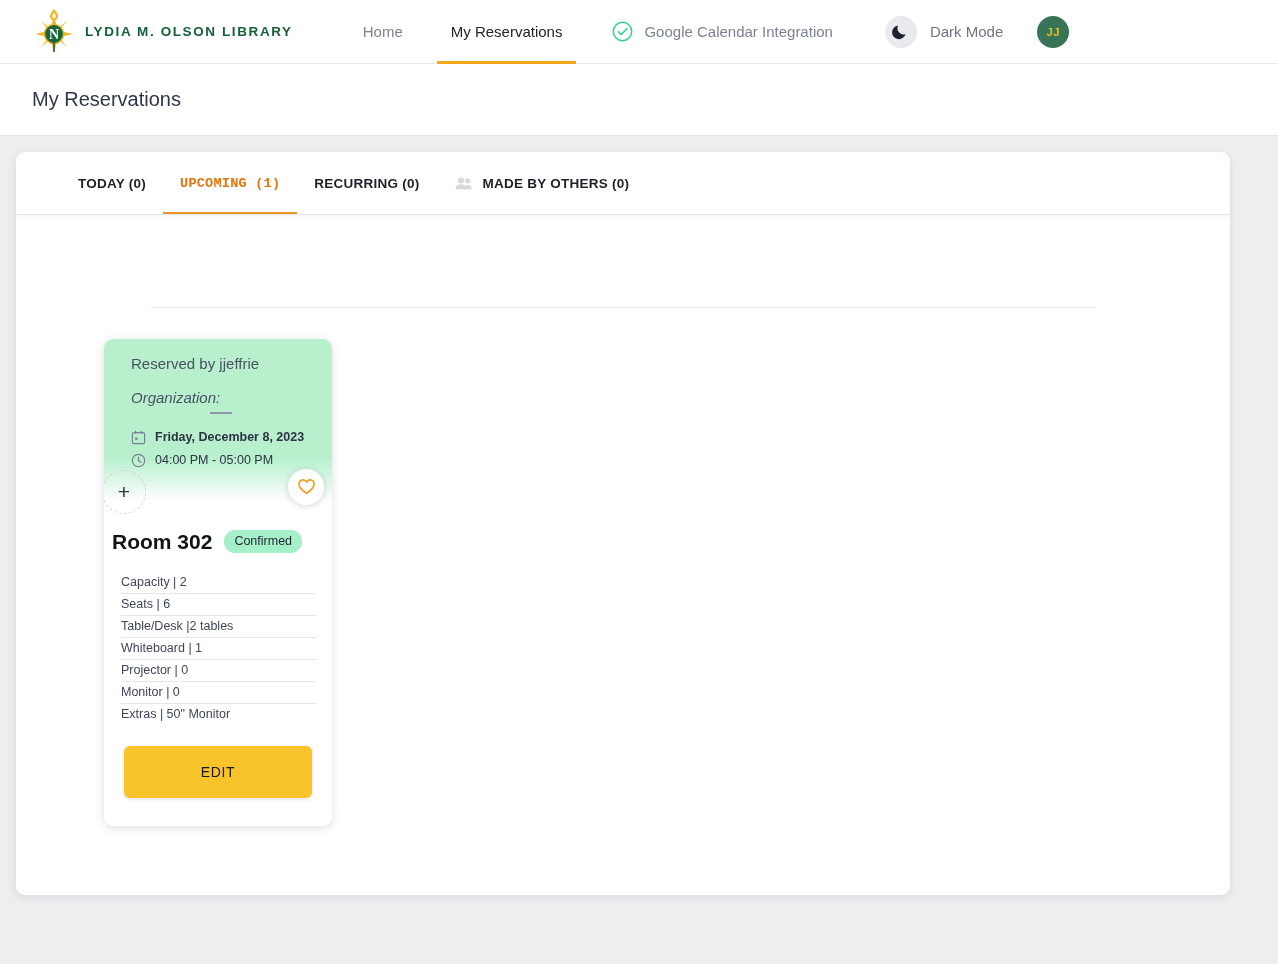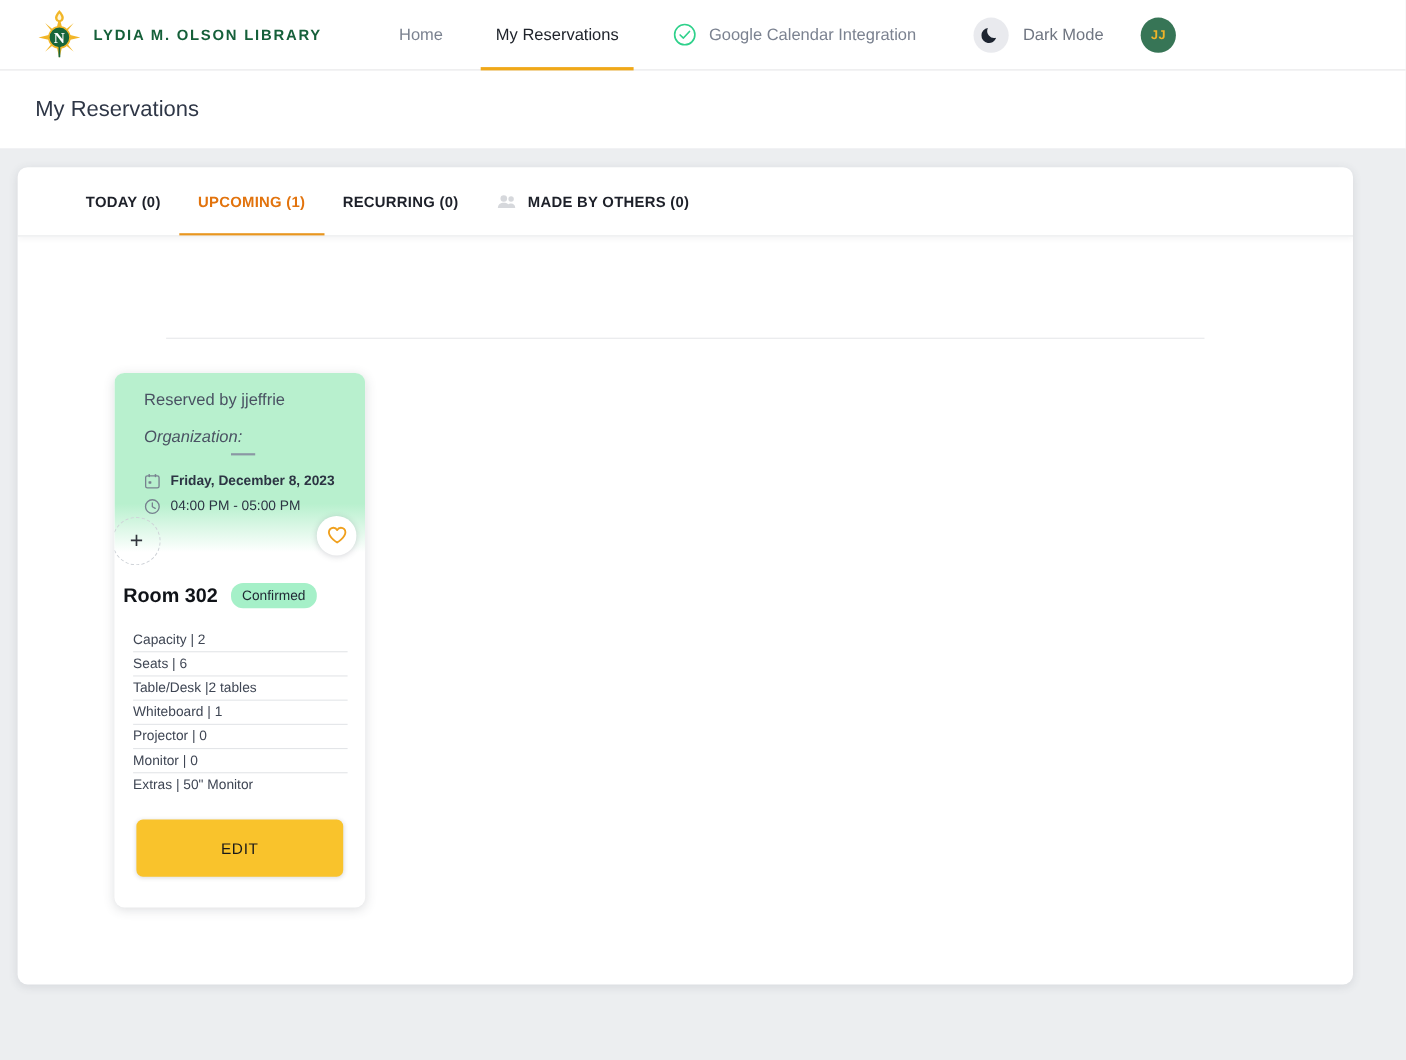--- a/index.html
+++ b/index.html
@@ -128,21 +128,21 @@
     gap: 10px;
     padding: 0 17px;
     font-size: 13.5px;
     font-weight: bold;
     letter-spacing: .25px;
     color: #1d2029;
     cursor: pointer;
     white-space: nowrap;
   }
   .tab:first-child { padding-left: 30px; }
-  .tab.active { color: #e2730d; }
+  .tab.active { color: #e2730d; font-family: Liberation Mono, monospace; }
   .tab.active::after {
     content: "";
     position: absolute;
     left: 0; right: 0; bottom: 0;
     height: 2.5px;
     background: #e8961f;
   }
   .people-icon { width: 19px; height: 19px; display:block; }
 
   
@@ -228,21 +228,21 @@
   }
   .heart-icon { width: 19px; height: 19px; display:block; }
 
   .res-titlerow {
     display: flex;
     align-items: center;
     padding: 14px 16px 0 8px;
     gap: 12px;
   }
   .room-name {
-    font-size: 18px;
+    font-size: 21px;
     font-weight: bold;
     color: #101318;
     white-space: nowrap;
   }
   .status-badge {
     background: #a5f0c8;
     color: #1f2733;
     font-size: 12.5px;
     border-radius: 11px;
     padding: 4px 10px 5px 10px;

